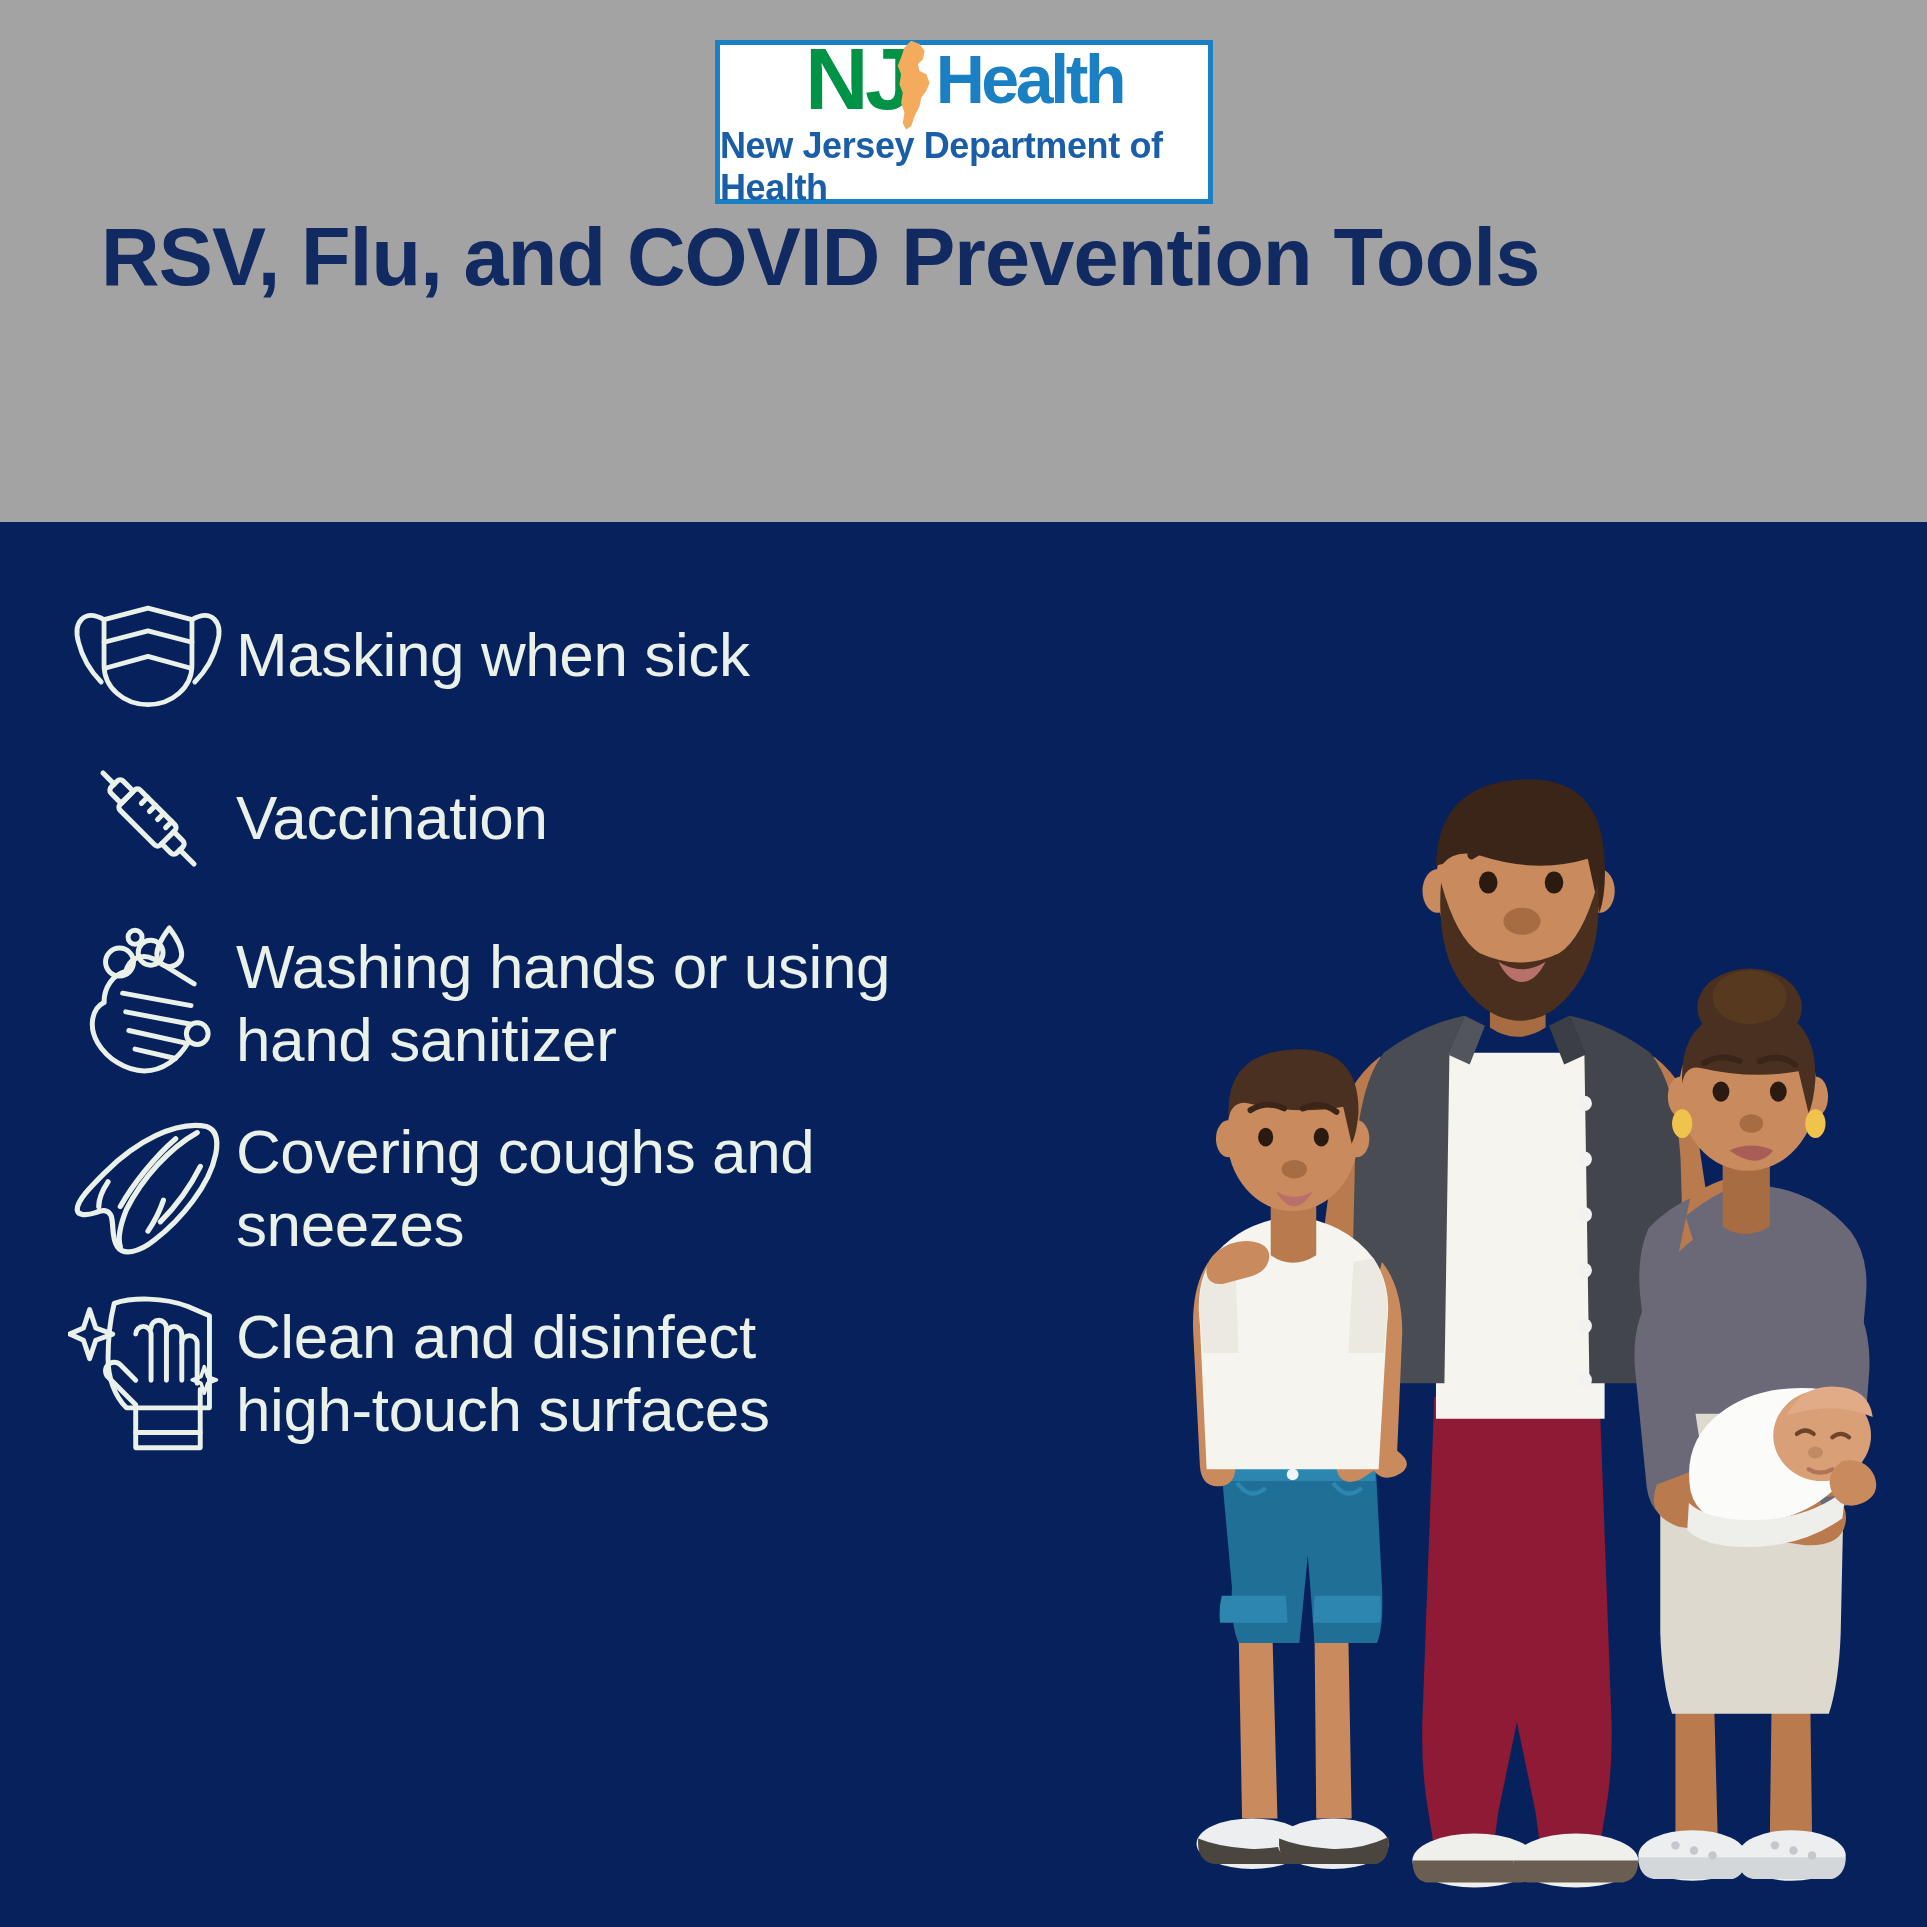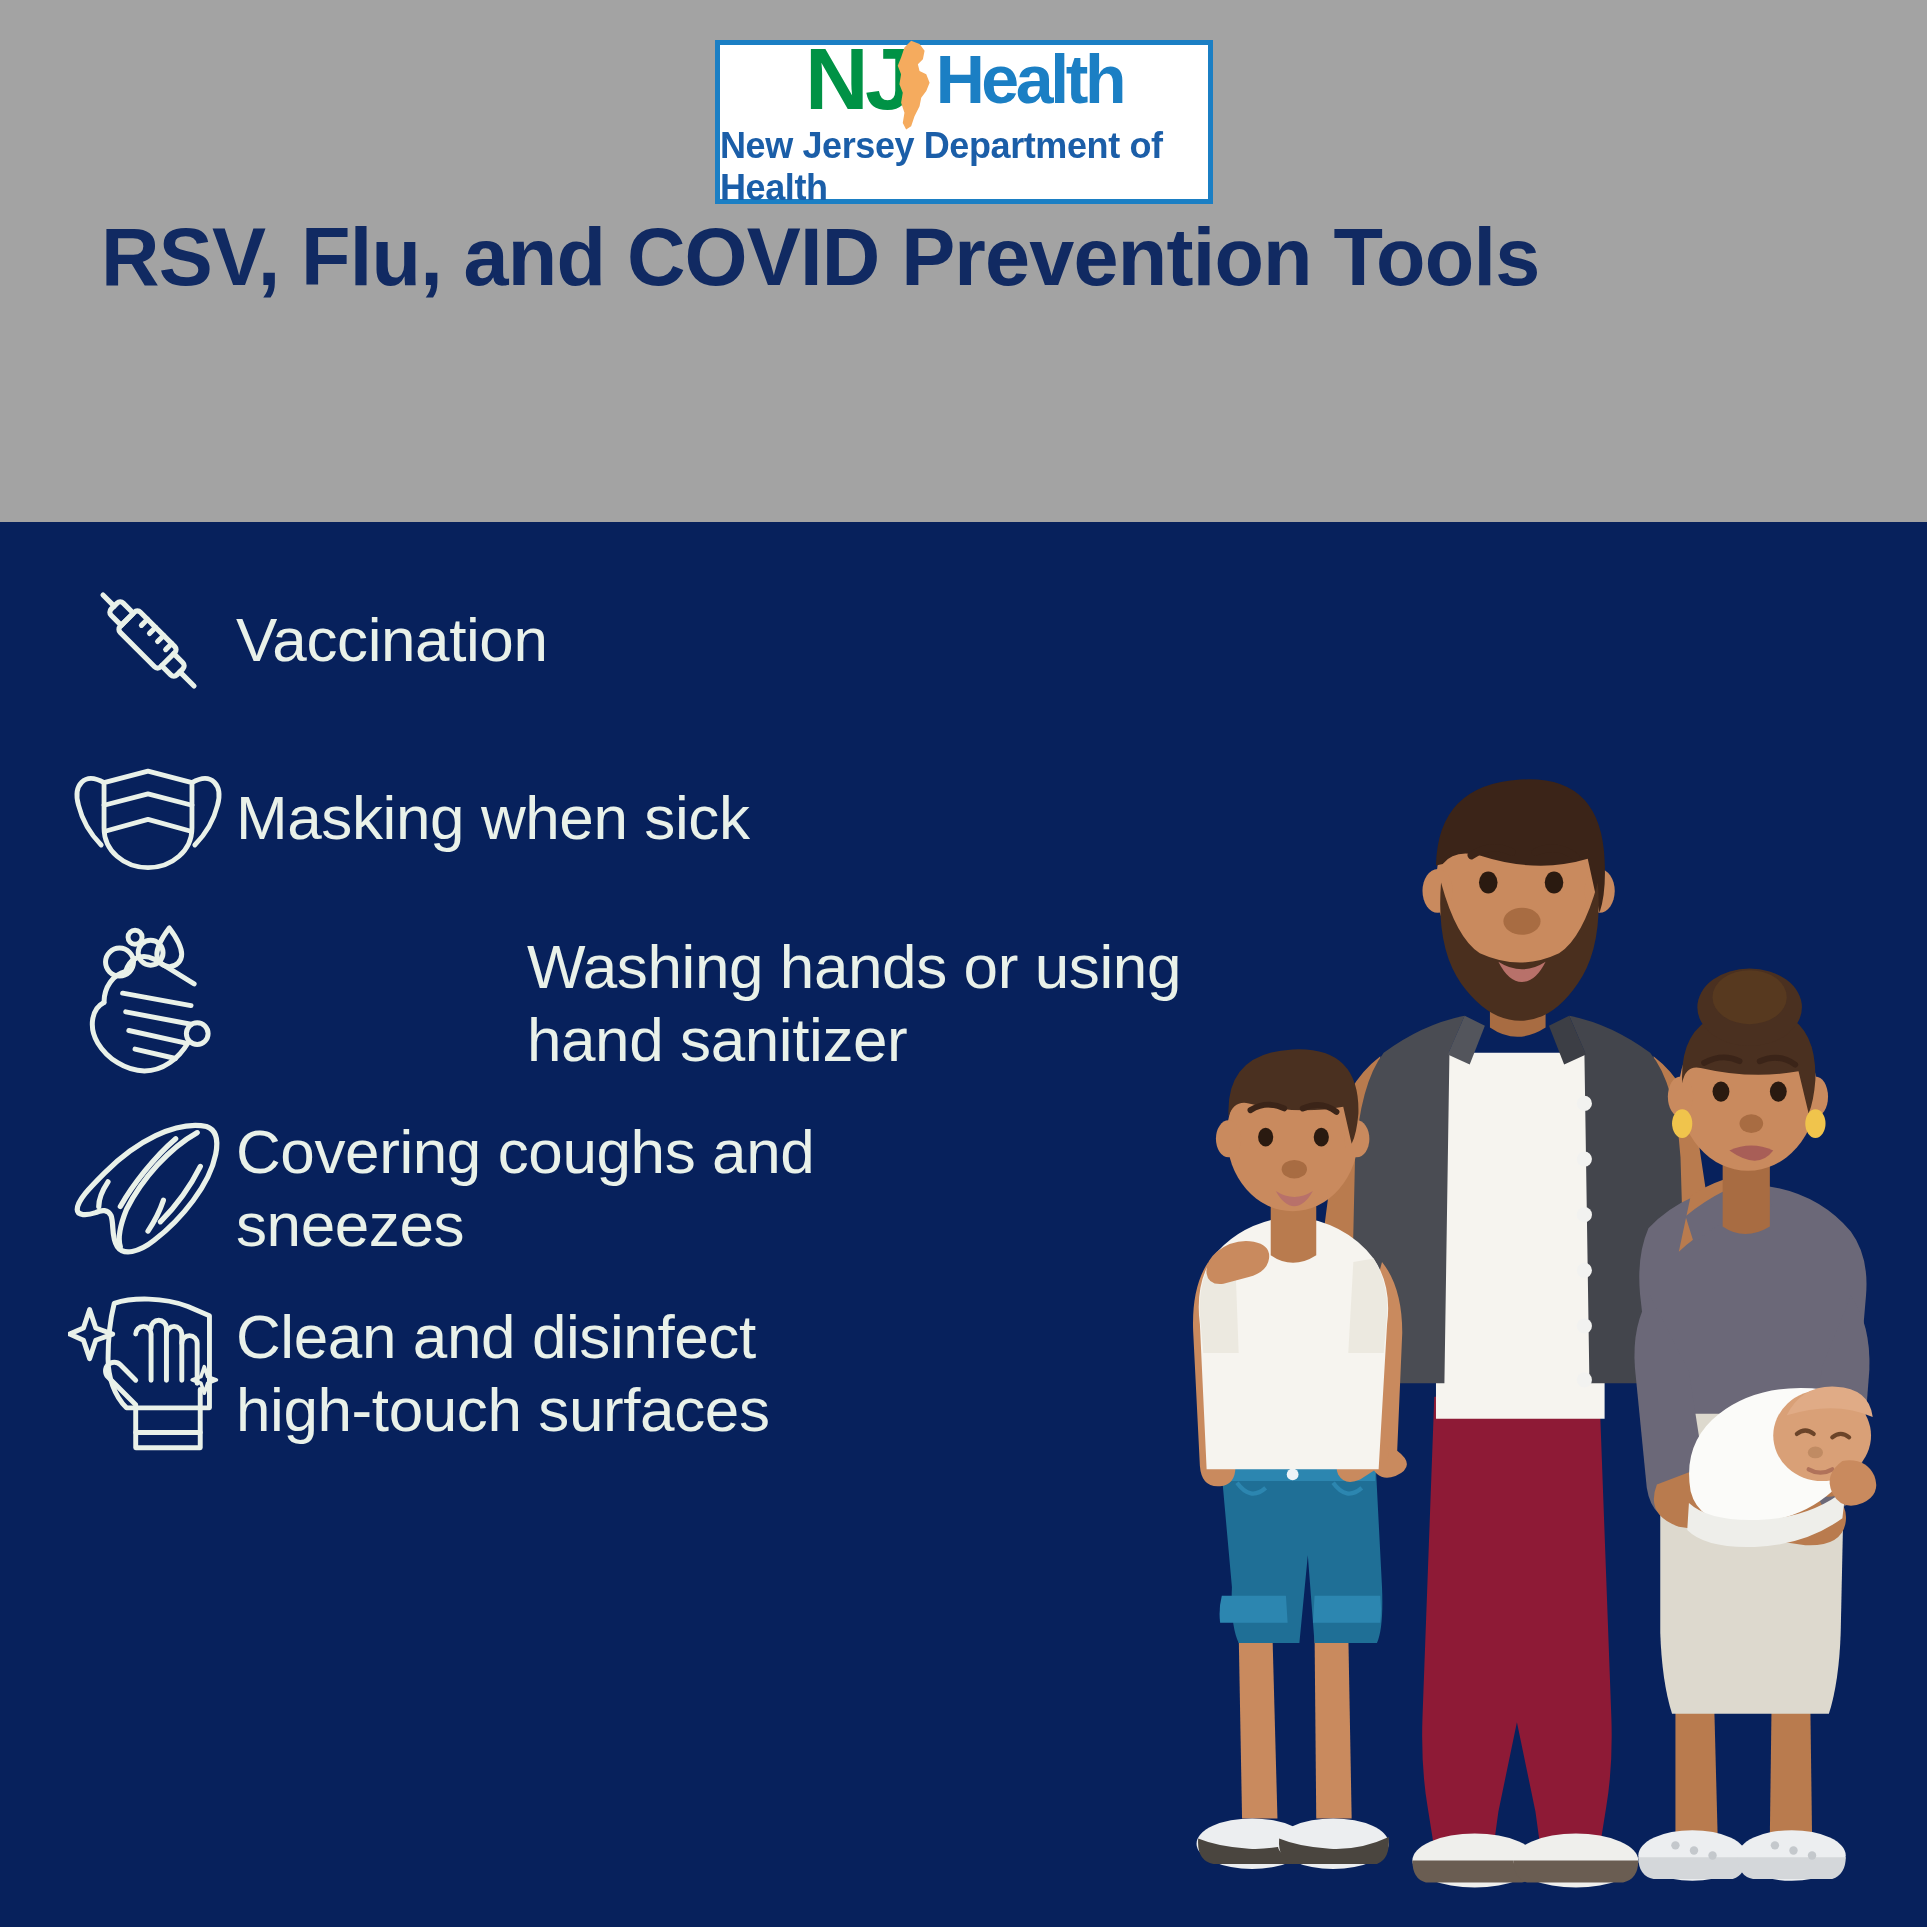--- a/index.html
+++ b/index.html
@@ -82,21 +82,21 @@
   .tool-label {
     font-family:"Liberation Sans", sans-serif;
     font-size:62px; line-height:1.18;
     color:#e9f1e9;
     letter-spacing:-0.4px;
     white-space:pre-line;
   }
 
   .r1 { margin-top:3.4px;  }
   .r2 { margin-top:18.6px; }
-  .r3 { margin-top:25px;justify-content:space-between; }
+  .r3 { margin-top:25px; }
   .r4 { margin-top:25px; }
   .r5 { margin-top:25px; }
   .r6 { margin-top:22px; }
 
   
   .family {
     position:absolute; right:40px; bottom:0;
     width:700px; height:1172px;
   }
   .family svg { display:block; width:700px; height:1172px; }
@@ -121,48 +121,48 @@
       <div class="logo-sub">New Jersey Department of Health</div>
     </div>
 
     <h1 class="poster-title">RSV, Flu, and COVID
 Prevention Tools</h1>
   </div>
 
   <div class="body-band">
 
     <div class="tools-list">
+
+      <div class="tool-row r2">
+        <div class="tool-icon">
+          <svg width="156" height="126" viewBox="0 0 110 86" fill="none" stroke="#e9f1e9" stroke-width="3.4" stroke-linecap="round" stroke-linejoin="round" aria-hidden="true">
+            <path d="M24 18 C10 10 2 20 6 34 C9 46 16 56 22 62"></path>
+            <path d="M86 18 C100 10 108 20 104 34 C101 46 94 56 88 62"></path>
+            <path d="M24 18 L55 10 L86 18 L86 50 C86 66 72 78 55 78 C38 78 24 66 24 50 Z"></path>
+            <path d="M24 34 L55 26 L86 34"></path>
+            <path d="M26 52 L55 44 L84 52"></path>
+          </svg>
+        </div>
+        <div class="tool-label">Masking when sick</div>
+      </div>
 
       <div class="tool-row r1">
         <div class="tool-icon">
           <svg width="143" height="143" viewBox="0 0 100 100" fill="none" stroke="#e9f1e9" stroke-width="3.6" stroke-linecap="round" stroke-linejoin="round" aria-hidden="true">
             <g transform="rotate(45 50 50)">
               <rect x="30" y="40" width="40" height="20" rx="3"></rect>
               <path d="M70 44 h9 a3 3 0 0 1 3 3 v6 a3 3 0 0 1 -3 3 h-9"></path>
               <path d="M82 50 h14"></path>
               <path d="M20 44 h10 v12 h-10 a3 3 0 0 1 -3 -3 v-6 a3 3 0 0 1 3 -3 z"></path>
               <path d="M6 50 h11"></path>
               <path d="M40 40 v6 M48 40 v6 M56 40 v6 M64 40 v6"></path>
             </g>
           </svg>
         </div>
         <div class="tool-label">Vaccination</div>
-      </div>
-
-      <div class="tool-row r2">
-        <div class="tool-icon">
-          <svg width="156" height="126" viewBox="0 0 110 86" fill="none" stroke="#e9f1e9" stroke-width="3.4" stroke-linecap="round" stroke-linejoin="round" aria-hidden="true">
-            <path d="M24 18 C10 10 2 20 6 34 C9 46 16 56 22 62"></path>
-            <path d="M86 18 C100 10 108 20 104 34 C101 46 94 56 88 62"></path>
-            <path d="M24 18 L55 10 L86 18 L86 50 C86 66 72 78 55 78 C38 78 24 66 24 50 Z"></path>
-            <path d="M24 34 L55 26 L86 34"></path>
-            <path d="M26 52 L55 44 L84 52"></path>
-          </svg>
-        </div>
-        <div class="tool-label">Masking when sick</div>
       </div>
 
       <div class="tool-row r3">
         <div class="tool-icon">
           <svg width="143" height="169" viewBox="0 0 92 108" fill="none" stroke="#e9f1e9" stroke-width="3.2" stroke-linecap="round" stroke-linejoin="round" aria-hidden="true">
             <path d="M18 54 C10 58 8 70 14 80 C20 90 32 98 44 98 C56 98 66 90 72 80"></path>
             <path d="M18 54 C18 44 24 36 32 34"></path>
             <path d="M32 34 C34 26 42 22 50 26 L76 42"></path>
             <path d="M30 48 L74 56"></path>
             <path d="M32 60 L74 68"></path>

